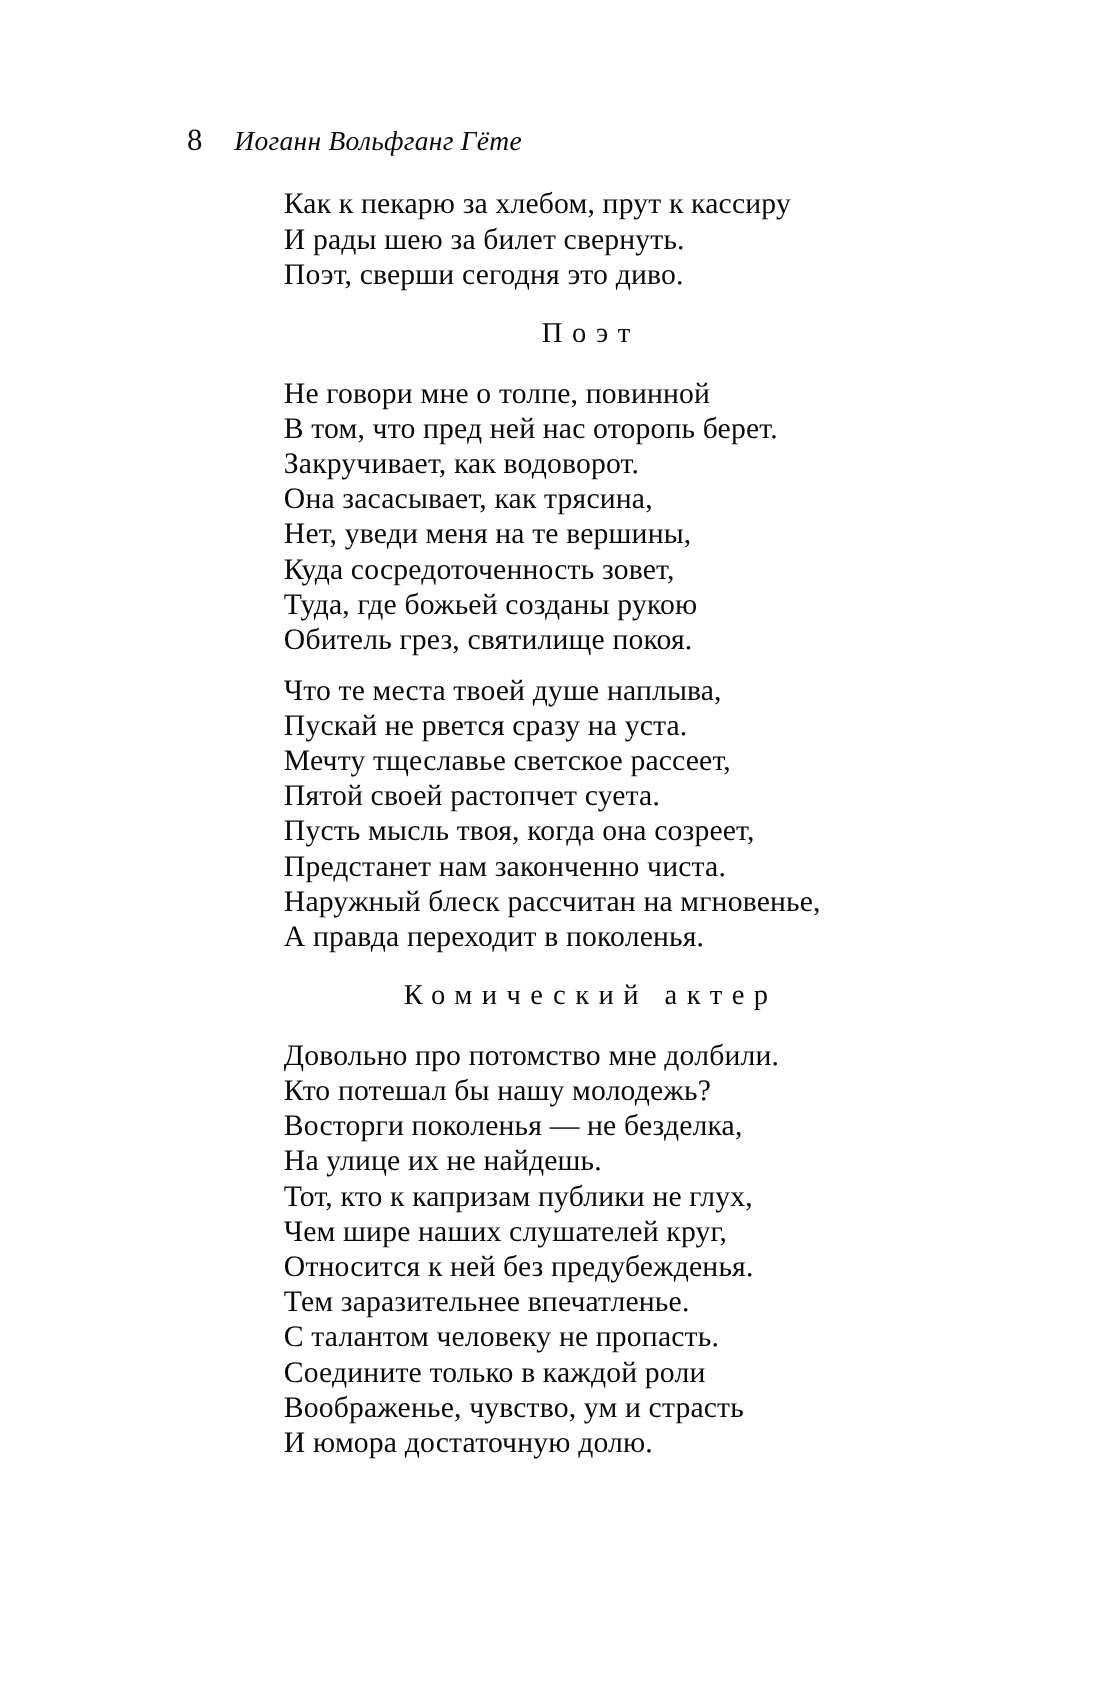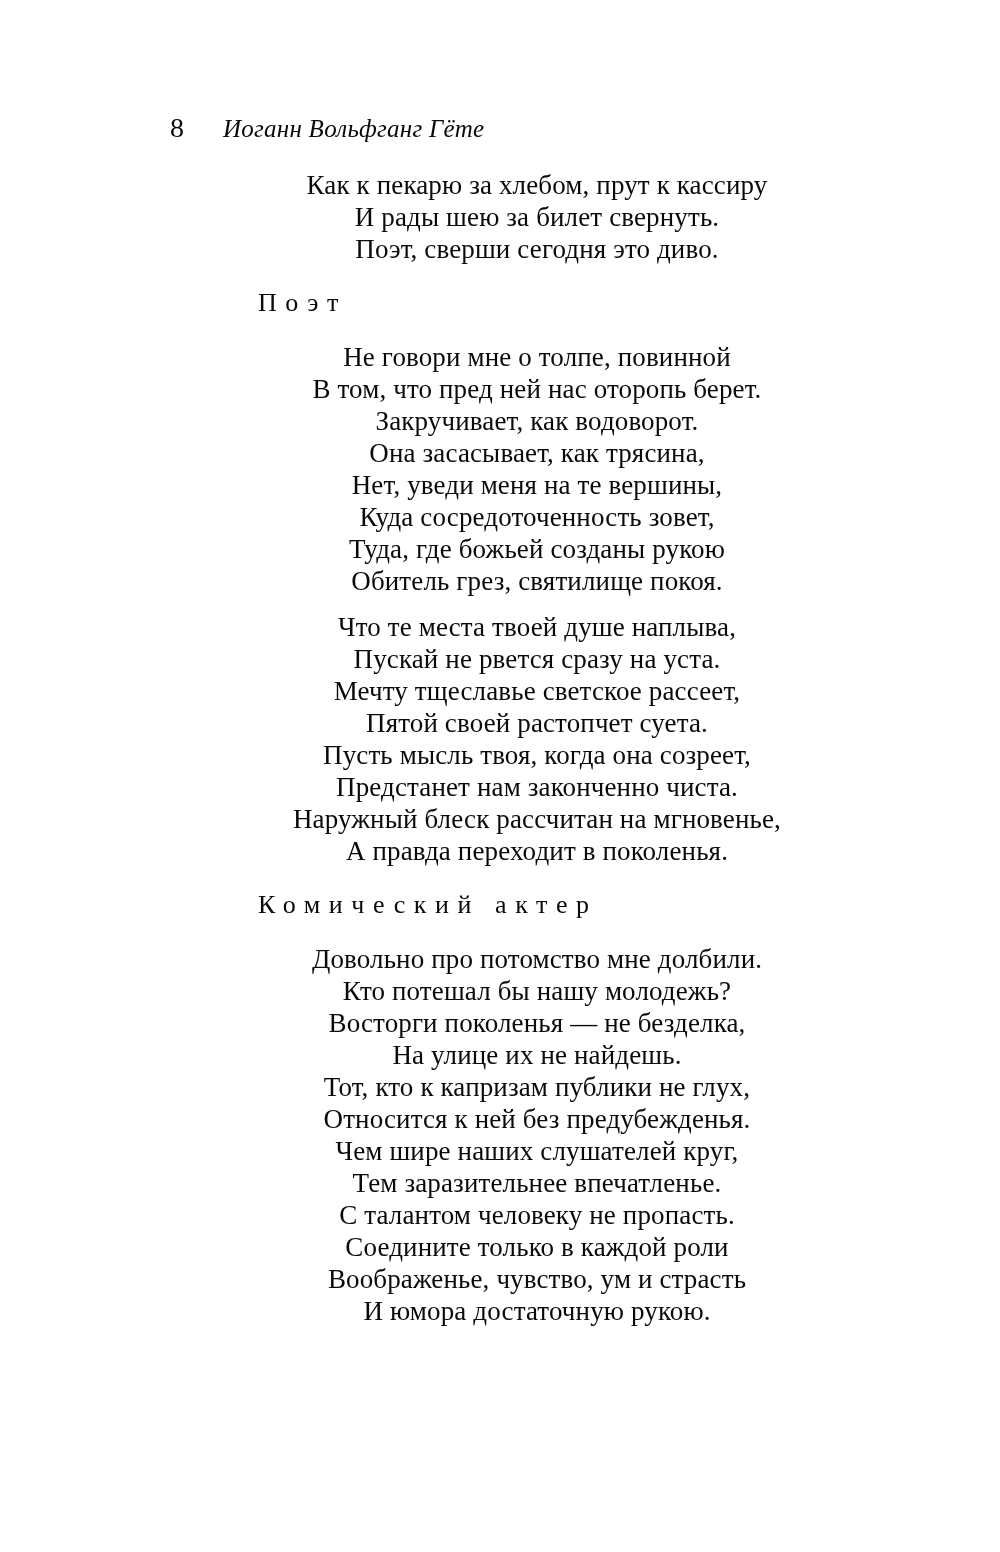--- a/index.html
+++ b/index.html
@@ -23,41 +23,40 @@
     display: flex;
     align-items: baseline;
   }
   .pagenum {
     font-size: 28px;
     font-style: normal;
   }
   .running-title {
     font-style: italic;
     font-size: 25px;
-    margin-left: 39px;
+    margin-left: 29px;
     letter-spacing: 0.01em;
   }
   .poem {
     position: absolute;
     top: 169px;
     left: 258px;
     width: 558px;
   }
   .stanza {
     margin: 0 0 14px 0;
-    text-align: center;
   }
   .poem-line {
     font-size: 27px;
     line-height: 32px;
     white-space: nowrap;
     letter-spacing: 0.005em;
   }
   .section-heading {
-    text-align: left;
+    text-align: center;
     font-size: 26px;
     line-height: 30px;
     letter-spacing: 0.33em;
     margin: 23px 0 23px 0;
     white-space: nowrap;
   }
 </style>
 </head>
 <body>
 
@@ -93,22 +92,22 @@
         <div class="poem-line">Наружный блеск рассчитан на мгновенье,</div>
         <div class="poem-line">А правда переходит в поколенья.</div>
       </div>
       <div class="section-heading">Комический актер</div>
       <div class="stanza">
         <div class="poem-line">Довольно про потомство мне долбили.</div>
         <div class="poem-line">Кто потешал бы нашу молодежь?</div>
         <div class="poem-line">Восторги поколенья — не безделка,</div>
         <div class="poem-line">На улице их не найдешь.</div>
         <div class="poem-line">Тот, кто к капризам публики не глух,</div>
+        <div class="poem-line">Чем шире наших слушателей круг,</div>
         <div class="poem-line">Относится к ней без предубежденья.</div>
-        <div class="poem-line">Чем шире наших слушателей круг,</div>
         <div class="poem-line">Тем заразительнее впечатленье.</div>
         <div class="poem-line">С талантом человеку не пропасть.</div>
         <div class="poem-line">Соедините только в каждой роли</div>
         <div class="poem-line">Воображенье, чувство, ум и страсть</div>
-        <div class="poem-line">И юмора достаточную рукою.</div>
+        <div class="poem-line">И юмора достаточную долю.</div>
       </div>
     </main>
 </div>
 
 </body></html>

